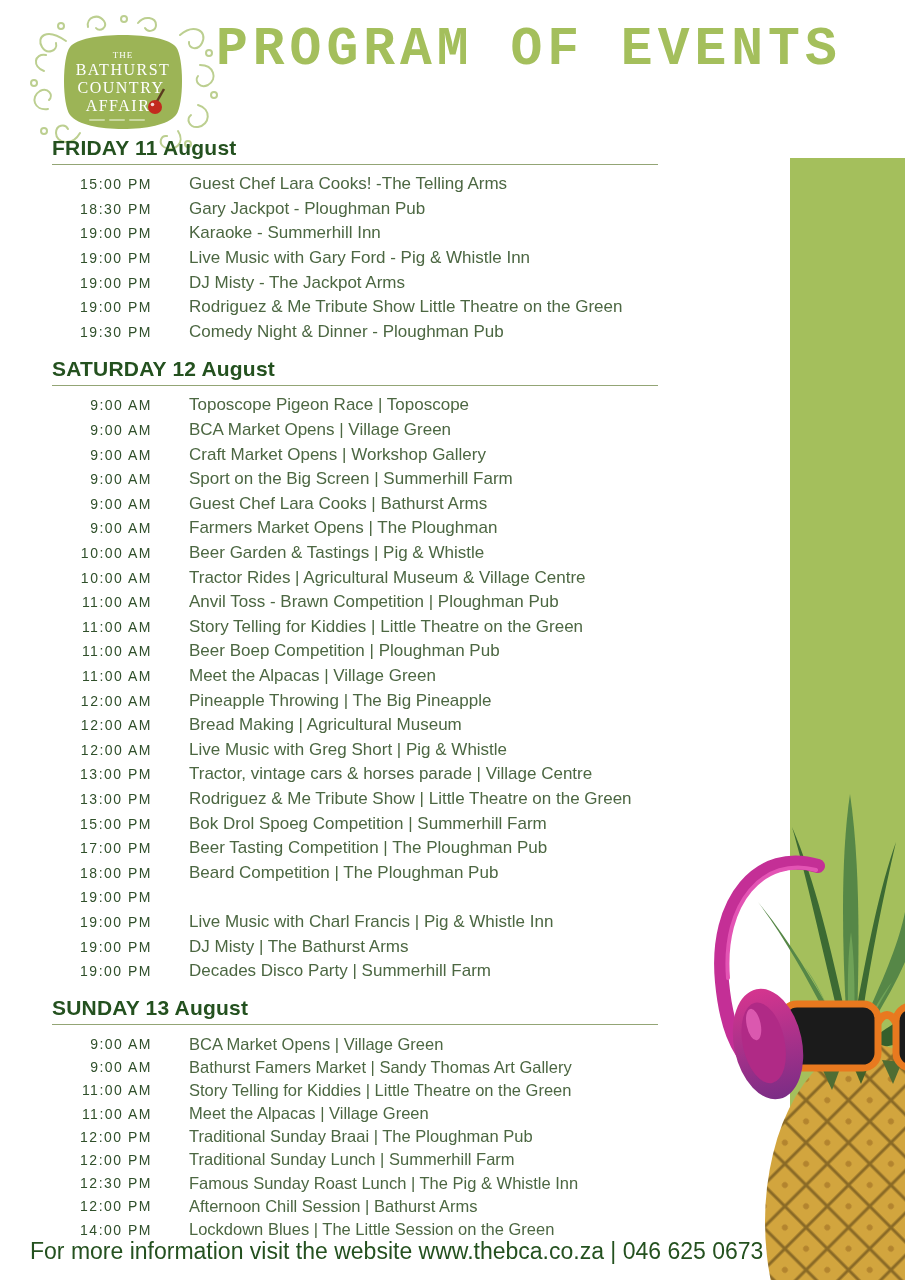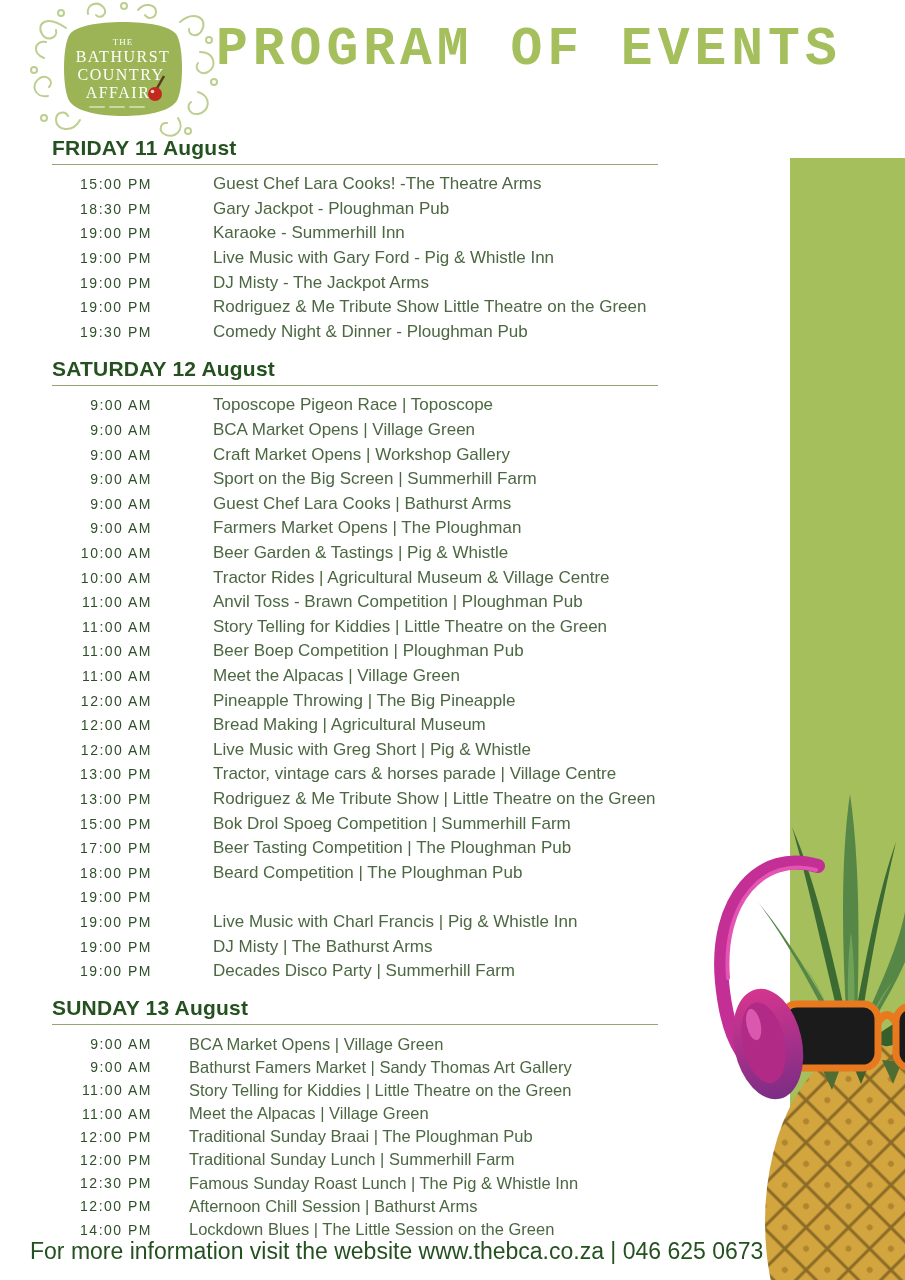--- a/index.html
+++ b/index.html
@@ -7,36 +7,36 @@
     --rule:#93a575; --badge:#9cb456; --flourish:#bccf90; --cherry:#c22a1e;
     --magenta:#c42f96; --orange:#e8791f; --gold:#d2a53e; --lattice:#8a6a26;
   }
   *{margin:0;padding:0;box-sizing:border-box;}
   html,body{width:905px;height:1280px;}
   body{
     position:relative;width:905px;height:1280px;background:#ffffff;
     font-family:"Liberation Sans",sans-serif;overflow:hidden;
   }
   .green-bar{position:absolute;left:790px;top:158px;width:115px;height:1122px;background:var(--accent);}
-  .logo{position:absolute;left:28px;top:0px;width:190px;height:140px;}
+  .logo{position:absolute;left:28px;top:13px;width:190px;height:140px;}
   .page-title{
     position:absolute;left:216px;top:20px;width:680px;
     font-size:53px;font-weight:bold;letter-spacing:5px;color:var(--accent);
     white-space:nowrap;
     font-family:Liberation Mono, monospace;
   }
   .content{position:absolute;left:52px;top:136px;width:606px;}
   .section{margin-bottom:13px;}
   .section-heading{
     font-size:21px;font-weight:bold;color:var(--dark);
     padding-bottom:4px;border-bottom:1px solid var(--rule);margin-bottom:7px;
     letter-spacing:0.2px;
   }
   .row{display:flex;align-items:center;}
-  .sec-0 .row,.sec-1 .row{height:24.6px;gap:24px;}
+  .sec-0 .row,.sec-1 .row{height:24.6px;}
   .sec-2 .row{height:23.2px;}
   .time{
     width:100px;text-align:right;font-size:14px;letter-spacing:1.5px;
     color:var(--time);flex:none;
   }
   .desc{
     margin-left:37px;font-size:17px;color:var(--event);white-space:nowrap;
   }
   .sec-2 .desc{font-size:16.5px;}
   .footer{
@@ -90,21 +90,21 @@
 </div>
 
 <div class="page-title">PROGRAM OF EVENTS</div>
 
 <div class="content">
   <div class="section sec-0">
     <div class="section-heading">FRIDAY 11 August</div>
     <div>
   <div class="row">
     <span class="time">15:00 PM</span>
-    <span class="desc">Guest Chef Lara Cooks! -The Theatre Arms</span>
+    <span class="desc">Guest Chef Lara Cooks! -The Telling Arms</span>
   </div>
 
   <div class="row">
     <span class="time">18:30 PM</span>
     <span class="desc">Gary Jackpot - Ploughman Pub</span>
   </div>
 
   <div class="row">
     <span class="time">19:00 PM</span>
     <span class="desc">Karaoke - Summerhill Inn</span>

